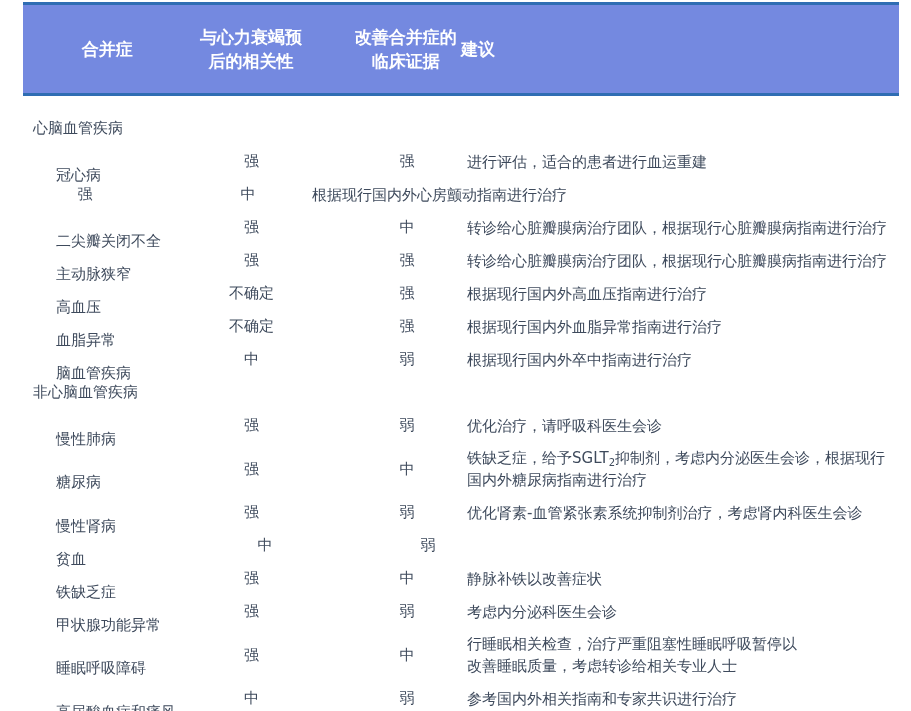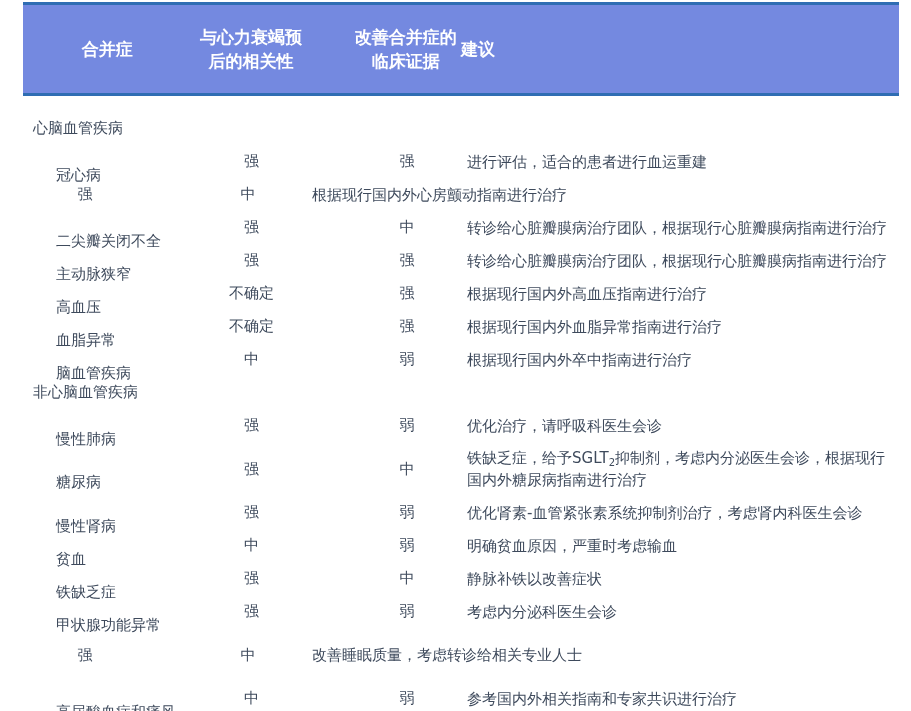--- a/index.html
+++ b/index.html
@@ -148,38 +148,39 @@
     <div class="row single">
       <div class="c1">慢性肾病</div>
       <div class="c2">强</div>
       <div class="c3">弱</div>
       <div class="c4">优化肾素-血管紧张素系统抑制剂治疗，考虑肾内科医生会诊</div>
     </div>
     <div class="row single">
       <div class="c1">贫血</div>
       <div class="c2">中</div>
       <div class="c3">弱</div>
-      <div class="c4">明确贫血原因，严重时考虑输血</div>
     </div>
     <div class="row single">
       <div class="c1">铁缺乏症</div>
       <div class="c2">强</div>
       <div class="c3">中</div>
       <div class="c4">静脉补铁以改善症状</div>
     </div>
     <div class="row single">
       <div class="c1">甲状腺功能异常</div>
       <div class="c2">强</div>
       <div class="c3">弱</div>
       <div class="c4">考虑内分泌科医生会诊</div>
     </div>
     <div class="row double">
+      <div class="c1">睡眠呼吸障碍</div>
       <div class="c2">强</div>
       <div class="c3">中</div>
       <div class="c4">
+        <div>行睡眠相关检查，治疗严重阻塞性睡眠呼吸暂停以</div>
         <div>改善睡眠质量，考虑转诊给相关专业人士</div>
       </div>
     </div>
     <div class="row single">
       <div class="c1">高尿酸血症和痛风</div>
       <div class="c2">中</div>
       <div class="c3">弱</div>
       <div class="c4">参考国内外相关指南和专家共识进行治疗</div>
     </div>
   </div>

